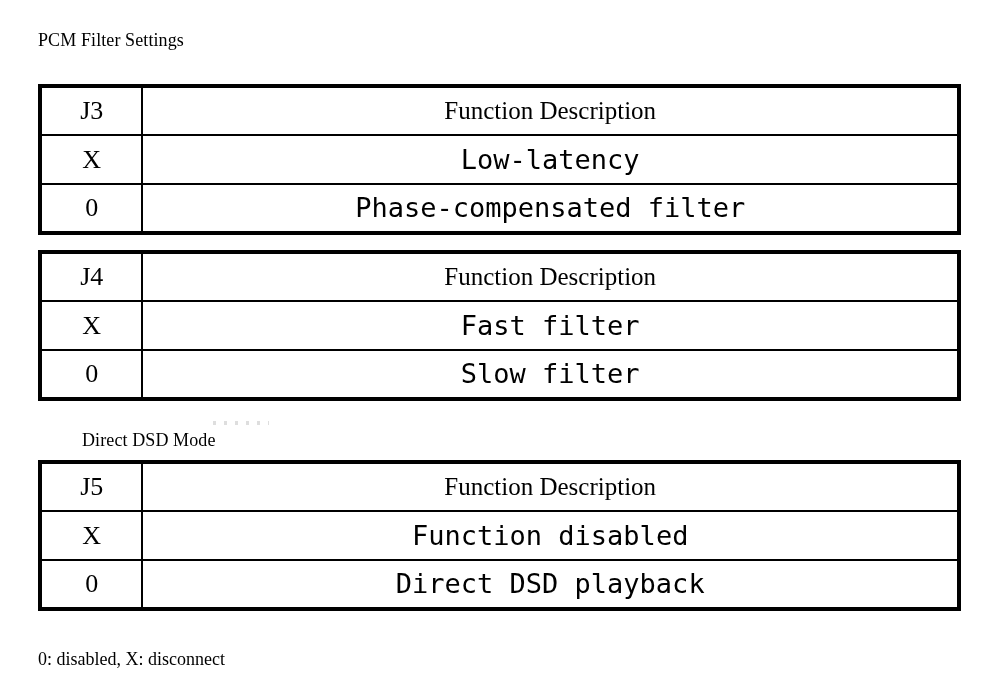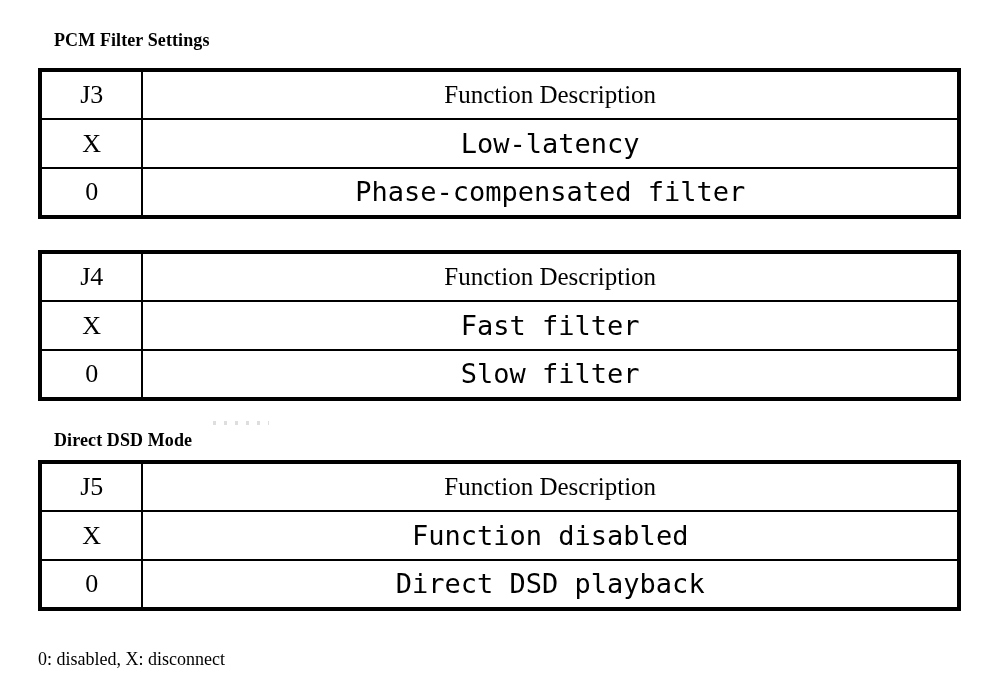--- a/index.html
+++ b/index.html
@@ -22,42 +22,42 @@
     position: absolute;
     left: 0;
     top: 0;
     width: 1000px;
     height: 697px;
   }
 
   
   .section-heading {
     position: absolute;
-    left: 54px;
-    font-family: "Liberation Serif", "DejaVu Serif", serif;
-    font-weight: bold;
+    left: 38px;
+    font-family: "Liberation Serif", "DejaVu Serif", serif;
+    font-weight: normal;
     font-size: 18px;
     line-height: 20px;
     letter-spacing: 0.1px;
     white-space: nowrap;
   }
   #heading-pcm { top: 30px; }
-  #heading-dsd { top: 430px; }
+  #heading-dsd { top: 430px; margin-left: 44px; }
 
   
   .jumper-table {
     position: absolute;
     left: 38px;
     width: 923px;
     border-collapse: collapse;
     table-layout: fixed;
     background: #ffffff;
     border: 4px solid #000000;
   }
-  #table-j3 { top: 68px; }
+  #table-j3 { top: 84px; }
   #table-j4 { top: 250px; border-radius: 25px; }
   #table-j5 { top: 460px; }
 
   .jumper-table col.col-jumper { width: 102px; }
   .jumper-table col.col-desc   { width: 813px; }
 
   .jumper-table tr { height: 49px; }
 
   .jumper-table td {
     border: 2px solid #000000;

